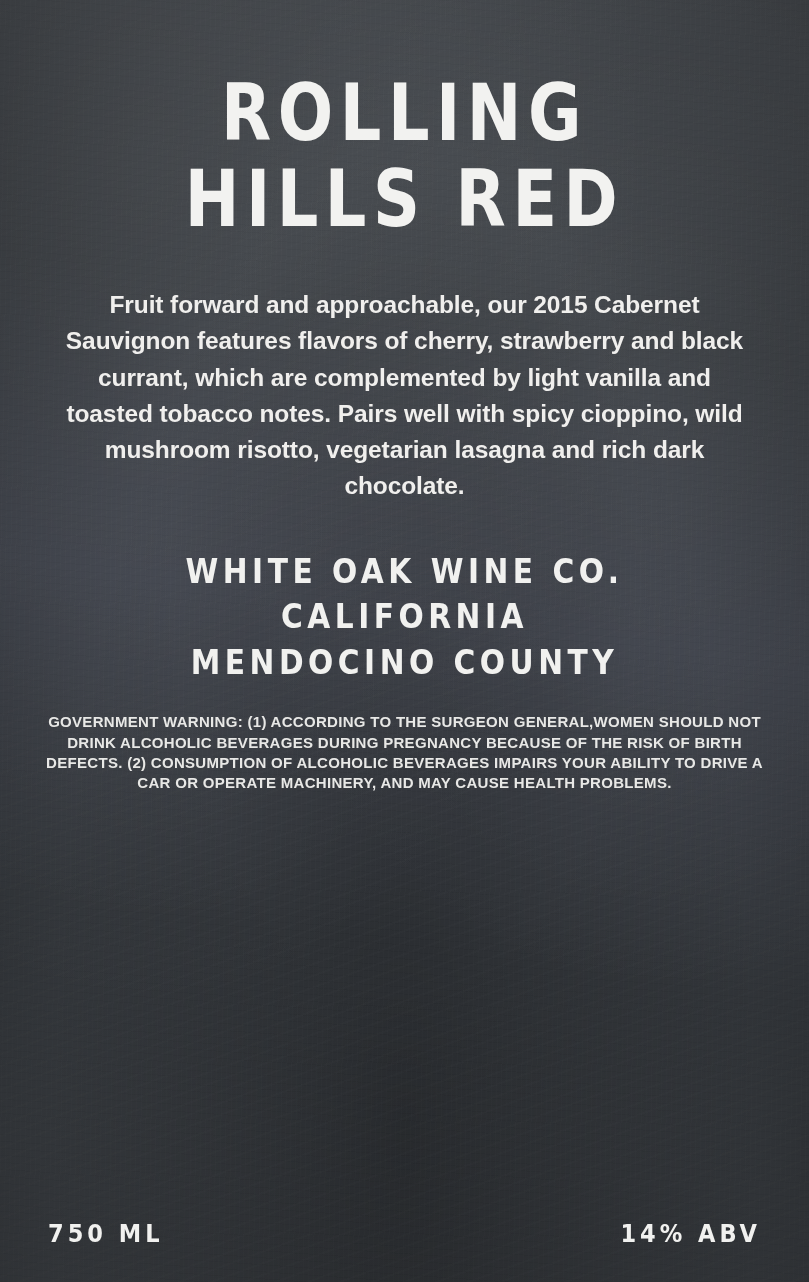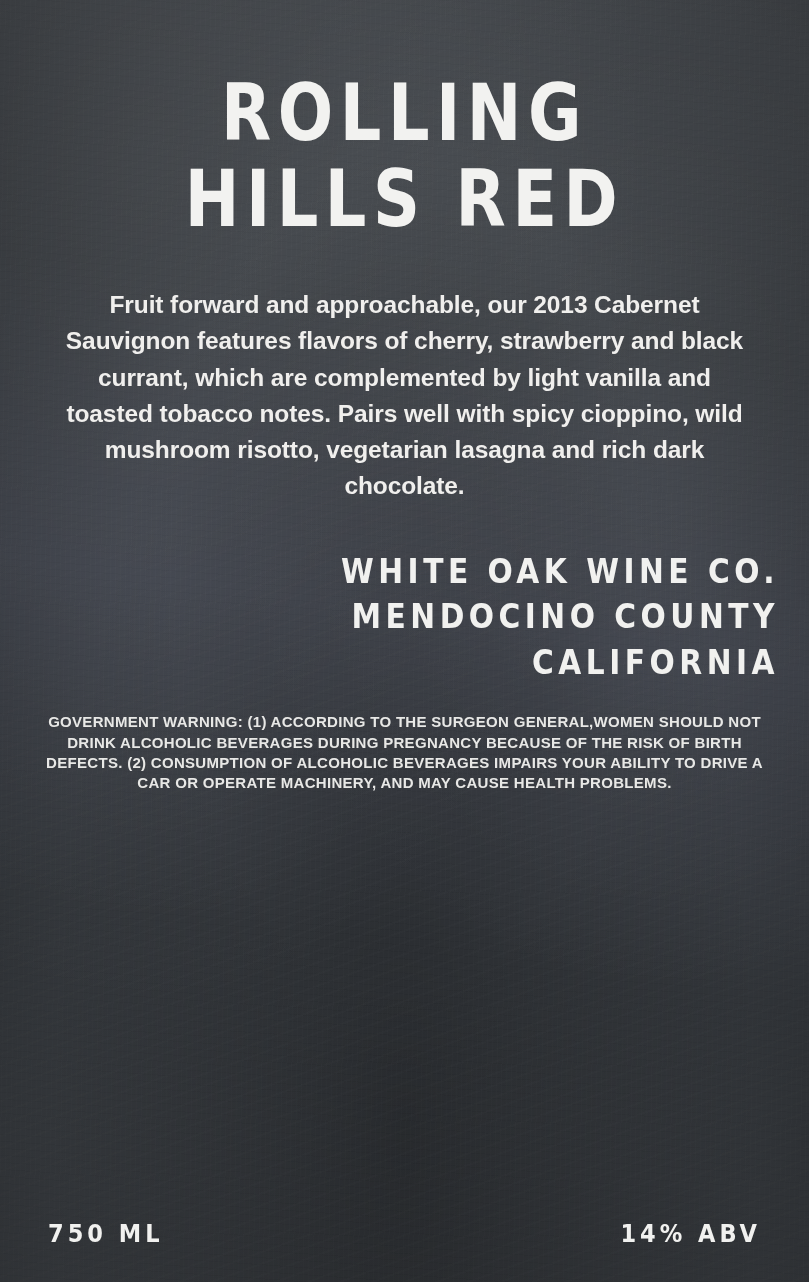--- a/index.html
+++ b/index.html
@@ -87,21 +87,21 @@
     font-family: "DejaVu Sans Condensed", "Liberation Sans Narrow", "Liberation Sans", sans-serif;
     font-weight: 700;
     letter-spacing: 4px;
     text-transform: uppercase;
   }
   .varietal-line1 { font-size: 57px; line-height: 1.08; transform: scaleX(0.95); }
   .varietal-line2 { font-size: 57px; line-height: 1.18; transform: scaleX(0.95); }
 
   .producer {
     margin-top: 44px;
-    text-align: right;
+    text-align: center;
     color: #f1f1ef;
     font-family: "DejaVu Sans Condensed", "Liberation Sans Narrow", "Liberation Sans", sans-serif;
     font-weight: 700;
     text-transform: uppercase;
     letter-spacing: 4.5px;
   }
   .producer div { font-size: 33px; line-height: 1.38; }
 
   .warning {
     margin-top: 27px;
@@ -143,27 +143,27 @@
   <div class="grain"></div>
   <div class="vignette"></div>
 
   <div class="content">
 
     <div class="brand">
       <div class="brand-line1">Rolling</div>
       <div class="brand-line2">Hills Red</div>
     </div>
 
-    <div class="description">Fruit forward and approachable, our 2013 Cabernet Sauvignon features flavors of cherry, strawberry and black currant, which are complemented by light vanilla and toasted tobacco notes.  Pairs well with spicy cioppino, wild mushroom risotto, vegetarian lasagna and rich dark chocolate.</div>
+    <div class="description">Fruit forward and approachable, our 2015 Cabernet Sauvignon features flavors of cherry, strawberry and black currant, which are complemented by light vanilla and toasted tobacco notes.  Pairs well with spicy cioppino, wild mushroom risotto, vegetarian lasagna and rich dark chocolate.</div>
 
 
     <div class="producer">
       <div>White Oak Wine Co.</div>
+      <div>California</div>
       <div>Mendocino County</div>
-      <div>California</div>
     </div>
 
     <div class="warning">GOVERNMENT WARNING: (1) ACCORDING TO THE SURGEON GENERAL,WOMEN SHOULD NOT DRINK ALCOHOLIC BEVERAGES DURING PREGNANCY BECAUSE OF THE RISK OF BIRTH DEFECTS. (2) CONSUMPTION OF ALCOHOLIC BEVERAGES IMPAIRS YOUR ABILITY TO DRIVE A CAR OR OPERATE MACHINERY, AND MAY CAUSE HEALTH PROBLEMS.</div>
   </div>
 
   <div class="footer">
     <span>750 ML</span>
     <span>14% ABV</span>
   </div>
 </div>

